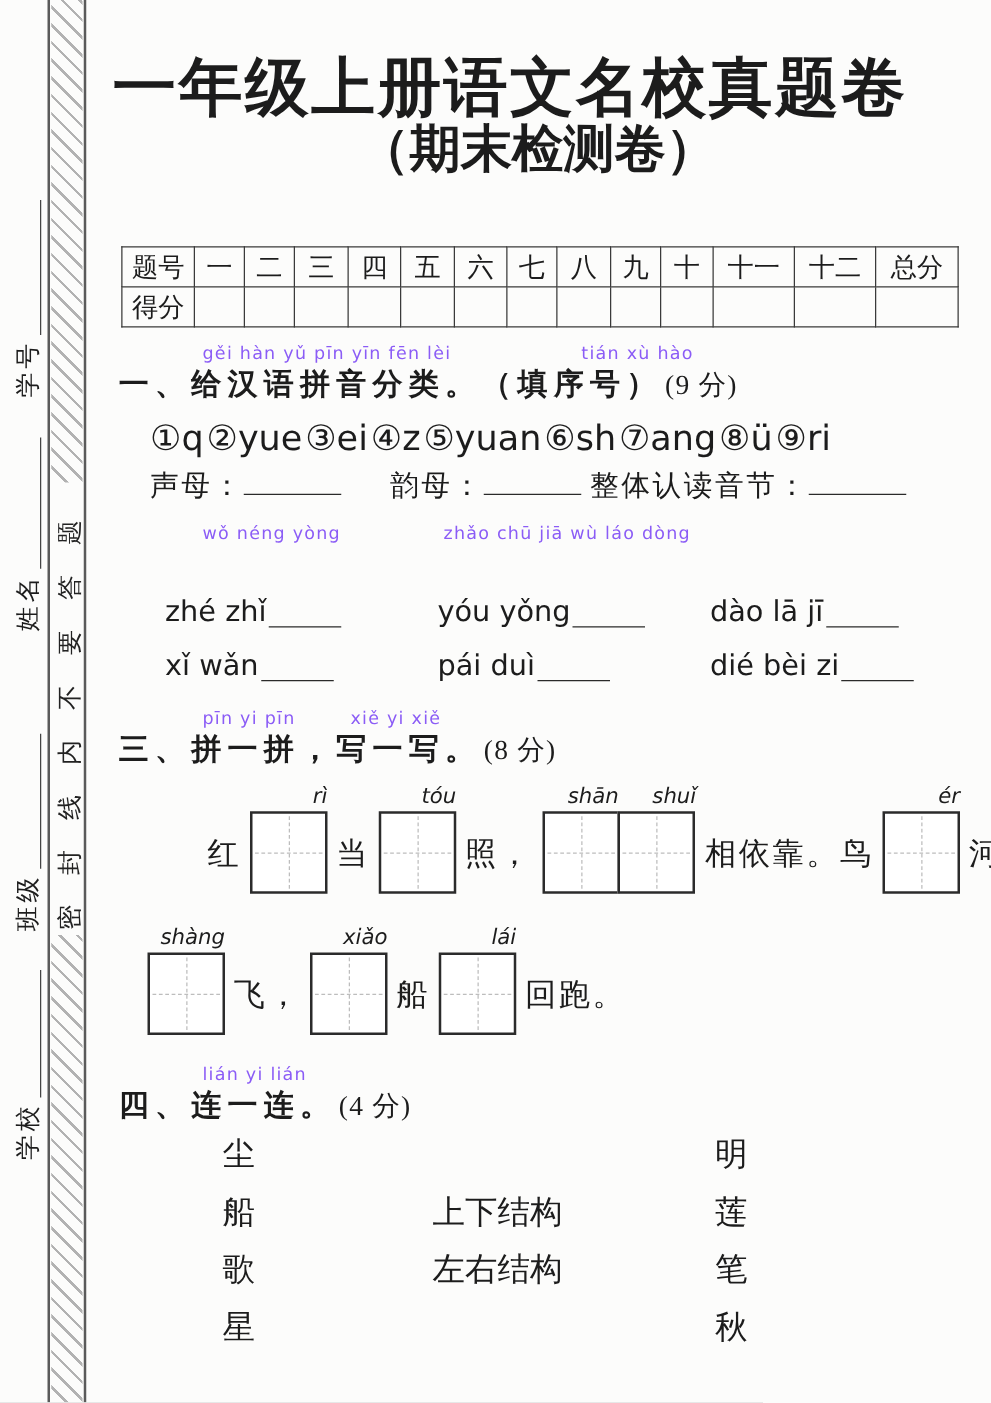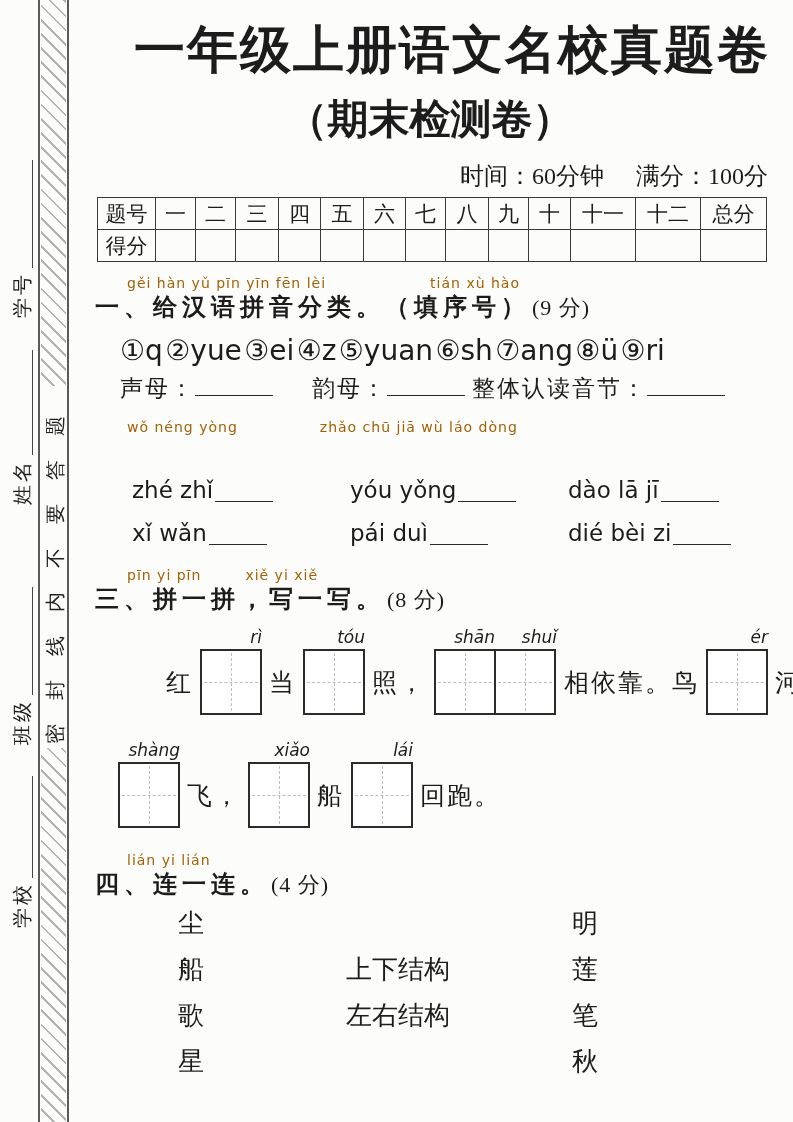--- a/index.html
+++ b/index.html
@@ -16,33 +16,33 @@
   .hatch-top{top:0;height:386px}
   .hatch-bot{top:748px;height:374px}
   .mfield{position:absolute;left:6px;height:30px;display:flex;align-items:flex-end;
     transform:rotate(-90deg);transform-origin:left top;font-size:20px;white-space:nowrap;}
   .mfield .lbl{letter-spacing:3px;}
   .mfield .mline{flex:1;border-bottom:1.5px solid #444;margin:0 0 3px 4px;}
   .sealtext{position:absolute;left:42px;top:744px;width:360px;
     transform:rotate(-90deg);transform-origin:left top;
     font-size:20px;letter-spacing:24px;white-space:nowrap;color:#222;}
   
-  .title{position:absolute;top:16px;left:90px;width:680px;text-align:right;
+  .title{position:absolute;top:36px;left:90px;width:680px;text-align:left;
     font-size:51px;font-weight:bold;letter-spacing:2px;white-space:nowrap;}
   .subtitle{position:absolute;top:92px;left:90px;width:680px;text-align:center;
     font-size:41px;font-weight:bold;white-space:nowrap;}
   .meta{position:absolute;top:160px;left:97px;width:671px;text-align:right;font-size:24px;}
   .meta span+span{margin-left:26px;}
   
   table.score{position:absolute;top:197px;left:97px;border-collapse:collapse;table-layout:fixed;}
   table.score td{border:1.6px solid #3a3a3a;height:31px;text-align:center;
     font-size:21px;padding:0;overflow:hidden;}
   
   .qpy{position:absolute;font-family:"DejaVu Sans","Liberation Sans",sans-serif;
-    font-size:14px;color:#a16207;white-space:nowrap;letter-spacing:1px;}
+    font-size:14px;color:#8b5cf6;white-space:nowrap;letter-spacing:1px;margin-left:35px;}
   .qpy .gap1{margin-left:104px}.qpy .gap2{margin-left:82px}.qpy .gap3{margin-left:44px}
   .qhead{position:absolute;left:95px;white-space:nowrap;
     font-family:"DejaVu Sans","Liberation Sans",sans-serif;
     font-weight:bold;font-size:24px;letter-spacing:5px;}
   .qhead .qscore{font-family:"Liberation Serif","DejaVu Serif",serif;
     font-weight:normal;font-size:22px;letter-spacing:1px;margin-left:2px;}
   .h1{top:291px}.h2{top:436px}.h3{top:583px}.h4{top:868px}
   .p1{top:275px;left:127px}.p2{top:419px;left:127px}.p3{top:567px;left:127px}.p4{top:852px;left:127px}
   
   .q1items{position:absolute;top:334px;left:120px;width:545px;display:flex;
@@ -100,24 +100,20 @@
     <span class="mline"></span>
   </div>
   <div class="mfield" style="top:928px;width:152px">
     <span class="lbl">学校</span>
     <span class="mline"></span>
   </div>
   <div class="sealtext">密封线内不要答题</div>
 
   <div class="title">一年级上册语文名校真题卷</div>
   <div class="subtitle">（期末检测卷）</div>
-  <div class="meta">
-    <span>时间：60分钟</span>
-    <span>满分：100分</span>
-  </div>
 
   <table class="score">
       <colgroup>
         <col style="width: 58px;">
         <col style="width: 40px;">
         <col style="width: 40px;">
         <col style="width: 43px;">
         <col style="width: 42px;">
         <col style="width: 43px;">
         <col style="width: 42px;">

